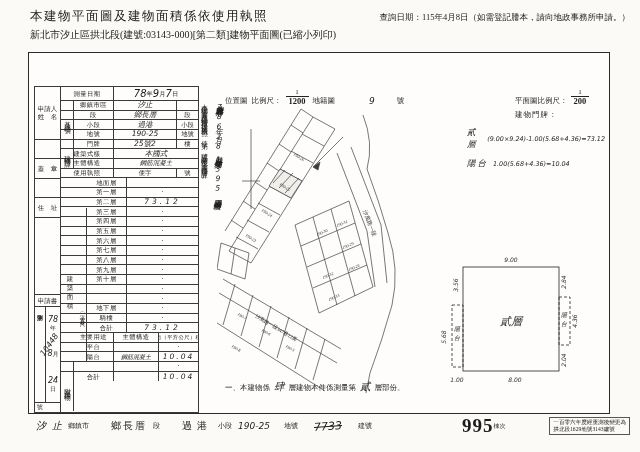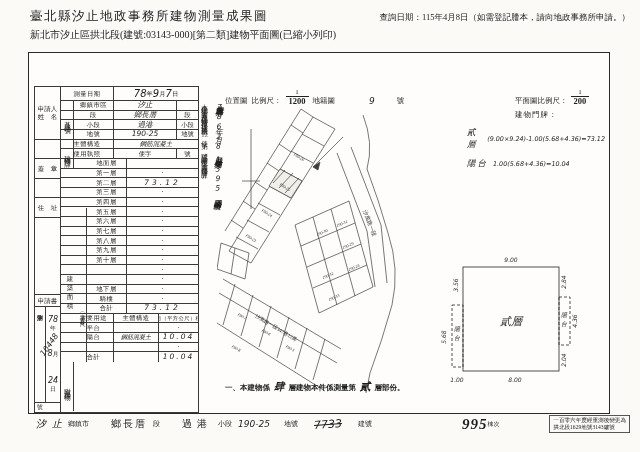--- a/index.html
+++ b/index.html
@@ -60,37 +60,37 @@
   .mapsvg{position:absolute;left:188px;top:50px;}
   
   .rp{position:absolute;left:398px;top:36px;width:178px;font-size:7.5px;}
   .scaleline{display:flex;align-items:flex-end;gap:3px;margin-left:88px;}
   .calct{margin-left:88px;margin-top:4px;letter-spacing:1px;}
   .calc{margin-left:40px;margin-top:7px;display:flex;align-items:center;gap:5px;}
   .calc .cl{font-size:8.5px;letter-spacing:2px;}
   .calc .cf{font-size:6.4px;}
   .fpsvg{position:absolute;left:398px;top:192px;}
   
-  .notes{position:absolute;left:196px;top:327px;width:340px;font-size:7.5px;line-height:13px;font-weight:bold;}
+  .notes{position:absolute;left:196px;top:327px;width:340px;font-size:7.5px;line-height:13px;}
   .bignum{font-size:10.5px;padding:0 4px;}
   
   .strip{position:absolute;left:36px;top:415px;width:594px;display:flex;align-items:center;font-size:7px;}
   .strip .hv{font-size:10px;}
   .sp6{width:6px;}.sp14{width:14px;}.sp22{width:22px;}
   .crossed{text-decoration:line-through;font-size:11px;transform:rotate(-4deg);padding:0 2px;}
-  .stamp{font-size:15px;font-weight:bold;letter-spacing:1px;font-style:italic;}
+  .stamp{font-size:19px;font-weight:bold;letter-spacing:1px;}
   .unit{font-size:6px;}
   .rebox{margin-left:auto;border:1px solid #555;font-size:5.6px;line-height:7px;padding:1px 3px;text-align:left;}
   svg text{font-family:"Liberation Serif",serif;fill:#2a2a2a;}
   svg .ht{font-family:"DejaVu Sans",sans-serif;font-style:italic;}
 </style>
 </head>
 <body>
 
-<div class="sys">臺北縣汐止地政事務所建物測量成果圖</div>
+<div class="sys">本建物平面圖及建物面積係依使用執照</div>
 <div class="qdate">查詢日期：115年4月8日（如需登記謄本，請向地政事務所申請。）</div>
 <div class="sub">新北市汐止區拱北段(建號:03143-000)[第二類]建物平面圖(已縮小列印)</div>
 
 <div class="doc">
 
   <div class="tbl">
     <div class="gut">
       <div class="gseg" style="height:53px">
         <span>申請人</span>
         <span>姓　名</span>
@@ -156,21 +156,30 @@
         <div class="c lab" style="width:40px">小段</div>
         <div class="c hand v" style="width:63px">過港</div>
         <div class="c" style="flex:1">小段</div>
       </div>
       <div class="row pad13">
         <div class="c lab" style="width:40px">地號</div>
         <div class="c hand v" style="width:63px">190-25</div>
         <div class="c" style="flex:1">地號</div>
       </div>
 
-
+      <div class="row pad13">
+        <div class="c lab" style="width:40px">門牌</div>
+        <div class="c hand v" style="width:63px">25號2</div>
+        <div class="c" style="flex:1">樓</div>
+      </div>
+
+      <div class="row">
+        <div class="c lab" style="width:53px">建築式樣</div>
+        <div class="c hand v" style="flex:1">本國式</div>
+      </div>
       <div class="row">
         <div class="c lab" style="width:53px">主體構造</div>
         <div class="c hand" style="flex:1;font-size:6.5px">鋼筋混凝土</div>
       </div>
       <div class="row">
         <div class="c lab" style="width:53px">使用執照</div>
         <div class="c" style="width:63px">使字</div>
         <div class="c" style="flex:1">號</div>
       </div>
 

